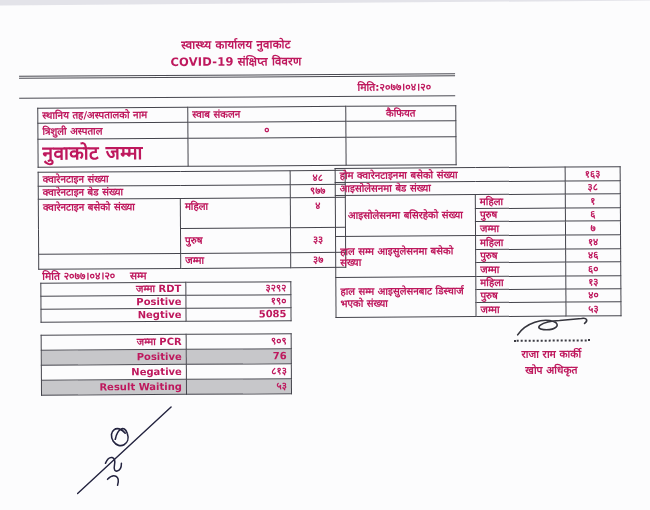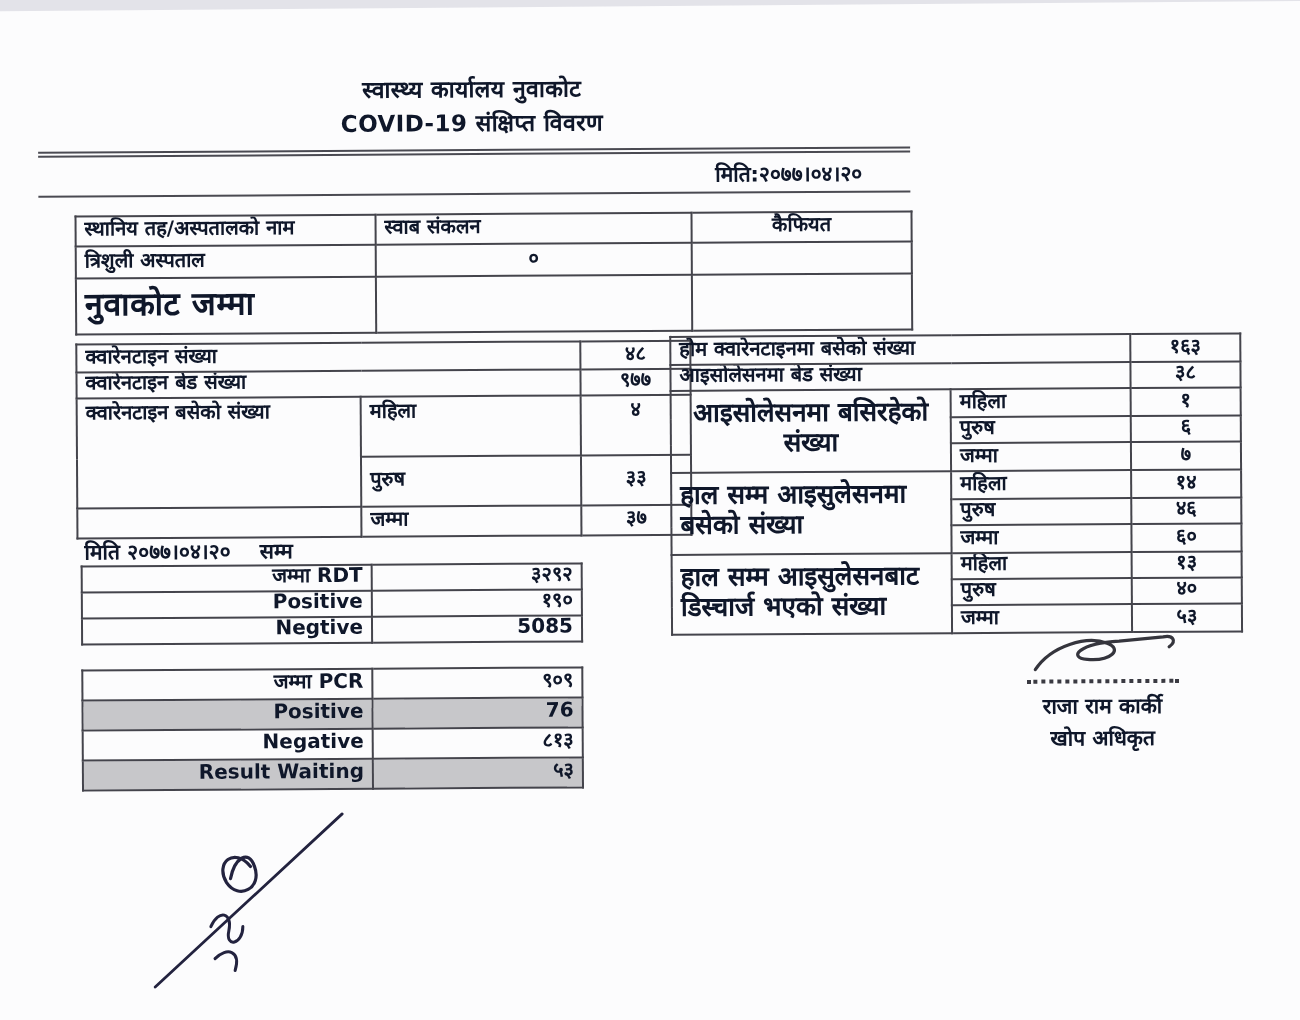--- a/index.html
+++ b/index.html
@@ -1,41 +1,41 @@
 <!DOCTYPE html>
 <html><head>
 <meta charset="utf-8">
 <style>
   * { margin:0; padding:0; box-sizing:border-box; }
   html,body { width:650px; height:510px; overflow:hidden; background:#ffffff;
               font-family:"DejaVu Sans","Liberation Sans",sans-serif; }
   .paper { position:relative; width:650px; height:510px; background:#fcfcfd;
-           overflow:hidden; color:#0f172a; }
+           overflow:hidden; color:#be185d; }
   .scan-edge { position:absolute; left:-12px; top:-7px; width:690px; height:10px;
                background:#e3e3e9; transform:rotate(-0.45deg); }
   .content { position:absolute; left:0; top:0; width:650px; height:510px;
              transform:rotate(-0.35deg); transform-origin:50% 45%; }
 
   .title { position:absolute; left:112px; top:36px; width:250px; text-align:center;
            font-weight:700; font-size:11.5px; line-height:1.5; letter-spacing:0.2px; }
 
   .date-band { position:absolute; left:20px; top:74px; width:436px;
                border-top:3px double #4a4a52; }
   .date-band .txt { text-align:right; padding:3px 24px 2px 0; font-weight:700;
                     font-size:10.5px; border-bottom:1.5px solid #4a4a52; }
 
   table.tbl { border-collapse:collapse; table-layout:fixed; position:absolute;
               border:1.6px solid #2f2f37; background:transparent; }
   .tbl td { border:1px solid #44444c; font-size:10px; font-weight:700;
             padding:0 4px; overflow:hidden; line-height:1.15; vertical-align:middle; }
   .tbl td.center { text-align:center; }
   .tbl td.right  { text-align:right;padding-left:47px; }
   .tbl td.top    { vertical-align:top; padding-top:2px;margin-left:37px; }
-  .tbl td.grp    { font-size:13px; }
-  .tbl td.big    { font-size:16px; letter-spacing:0.3px; }
+  .tbl td.grp    { font-size:10px; }
+  .tbl td.big    { font-size:19px; letter-spacing:0.3px; }
   .tbl td.shaded { background:#c7c7ca; }
   tr.h13>td{height:13px} tr.h14>td{height:14px} tr.h15>td{height:15px}
   tr.h16>td{height:16px} tr.h25>td{height:25px} tr.h28>td{height:28px}
   tr.h30>td{height:30px}
 
   .hospital { left:38px;  top:106px; width:418px; }
   .qleft    { left:38px;  top:170px; width:307px; }
   .iso      { left:335px; top:168px; width:285px; }
   .rdt      { left:40px;  top:281px; width:250px; }
   .pcr      { left:40px;  top:333px; width:250px; border-width:2px; }

